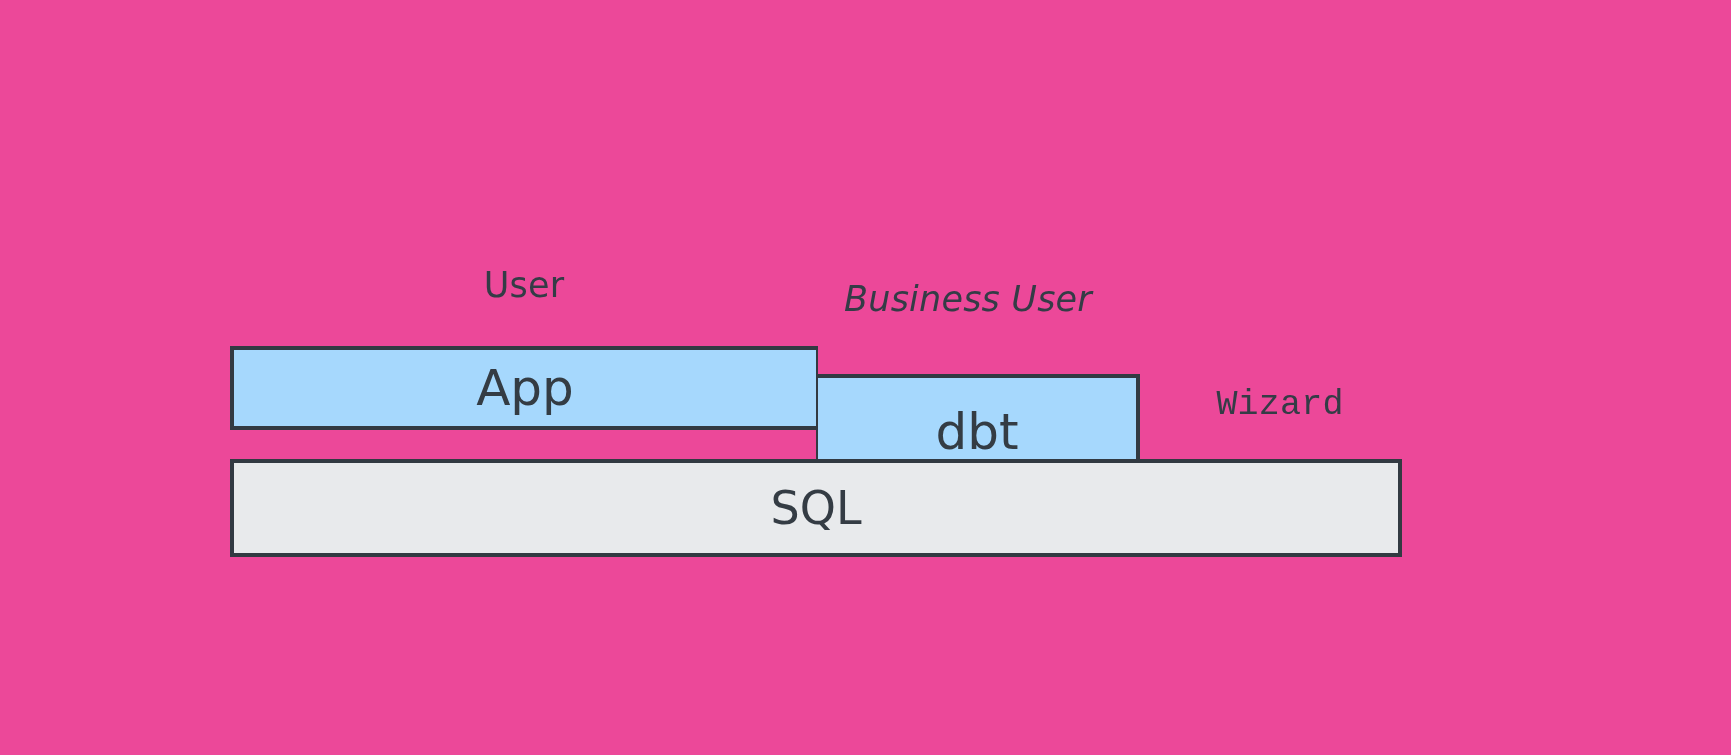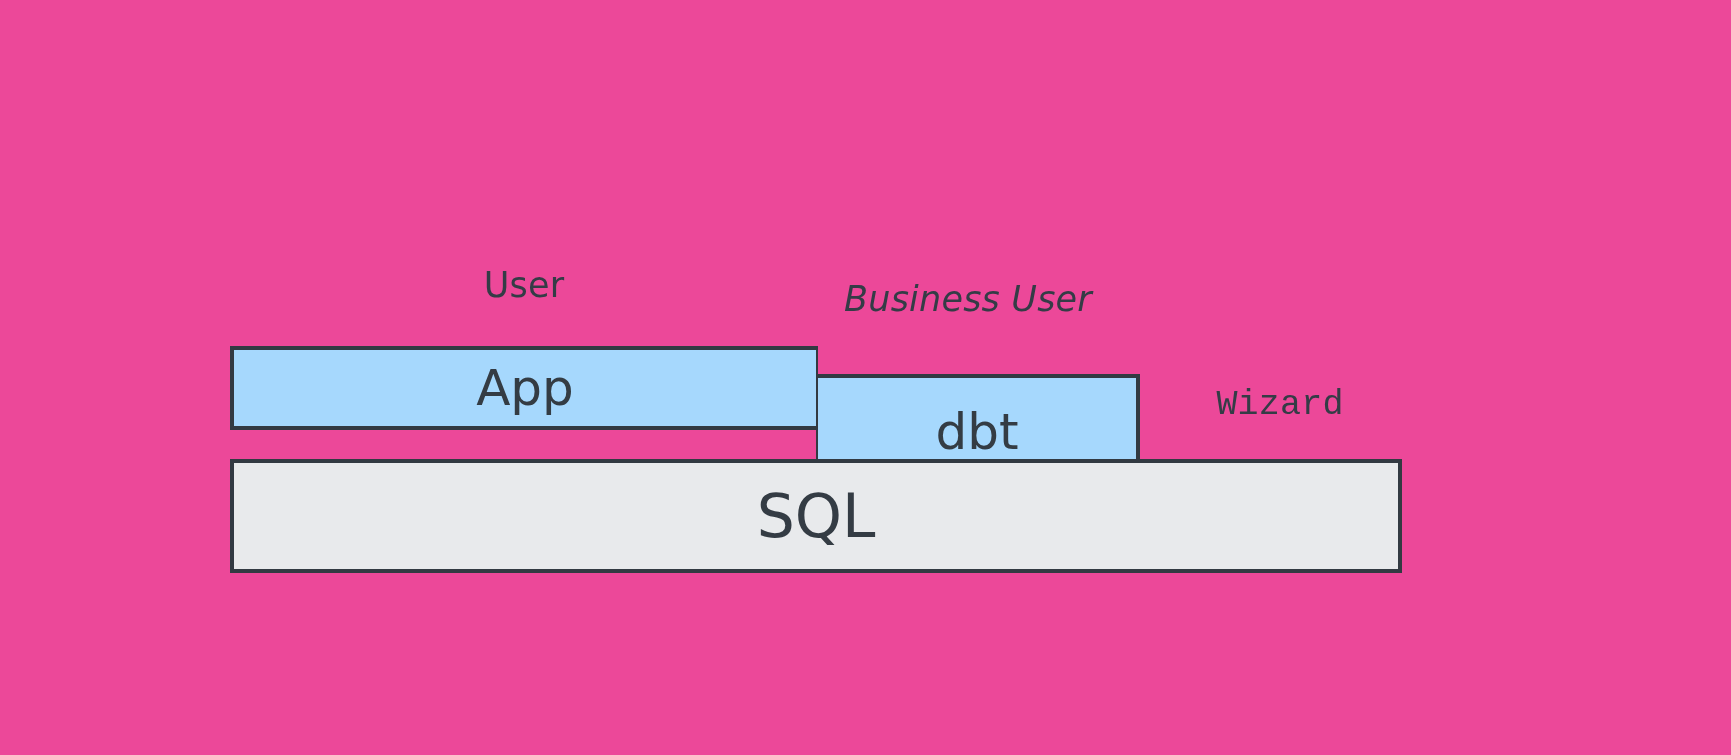--- a/index.html
+++ b/index.html
@@ -73,22 +73,22 @@
     height: 116px;
     font-size: 50px;
     border-left-width: 2px;
     margin-top: 28px;
   }
   
   #box-sql {
     left: 230px;
     top: 459px;
     width: 1172px;
-    height: 114px;
-    font-size: 60px;
+    height: 98px;
+    font-size: 46px;
   }
   
   #box-data {
     left: 230px;
     top: 570px;
     width: 1172px;
     height: 120px;
     font-size: 50px;
   }
 </style>

